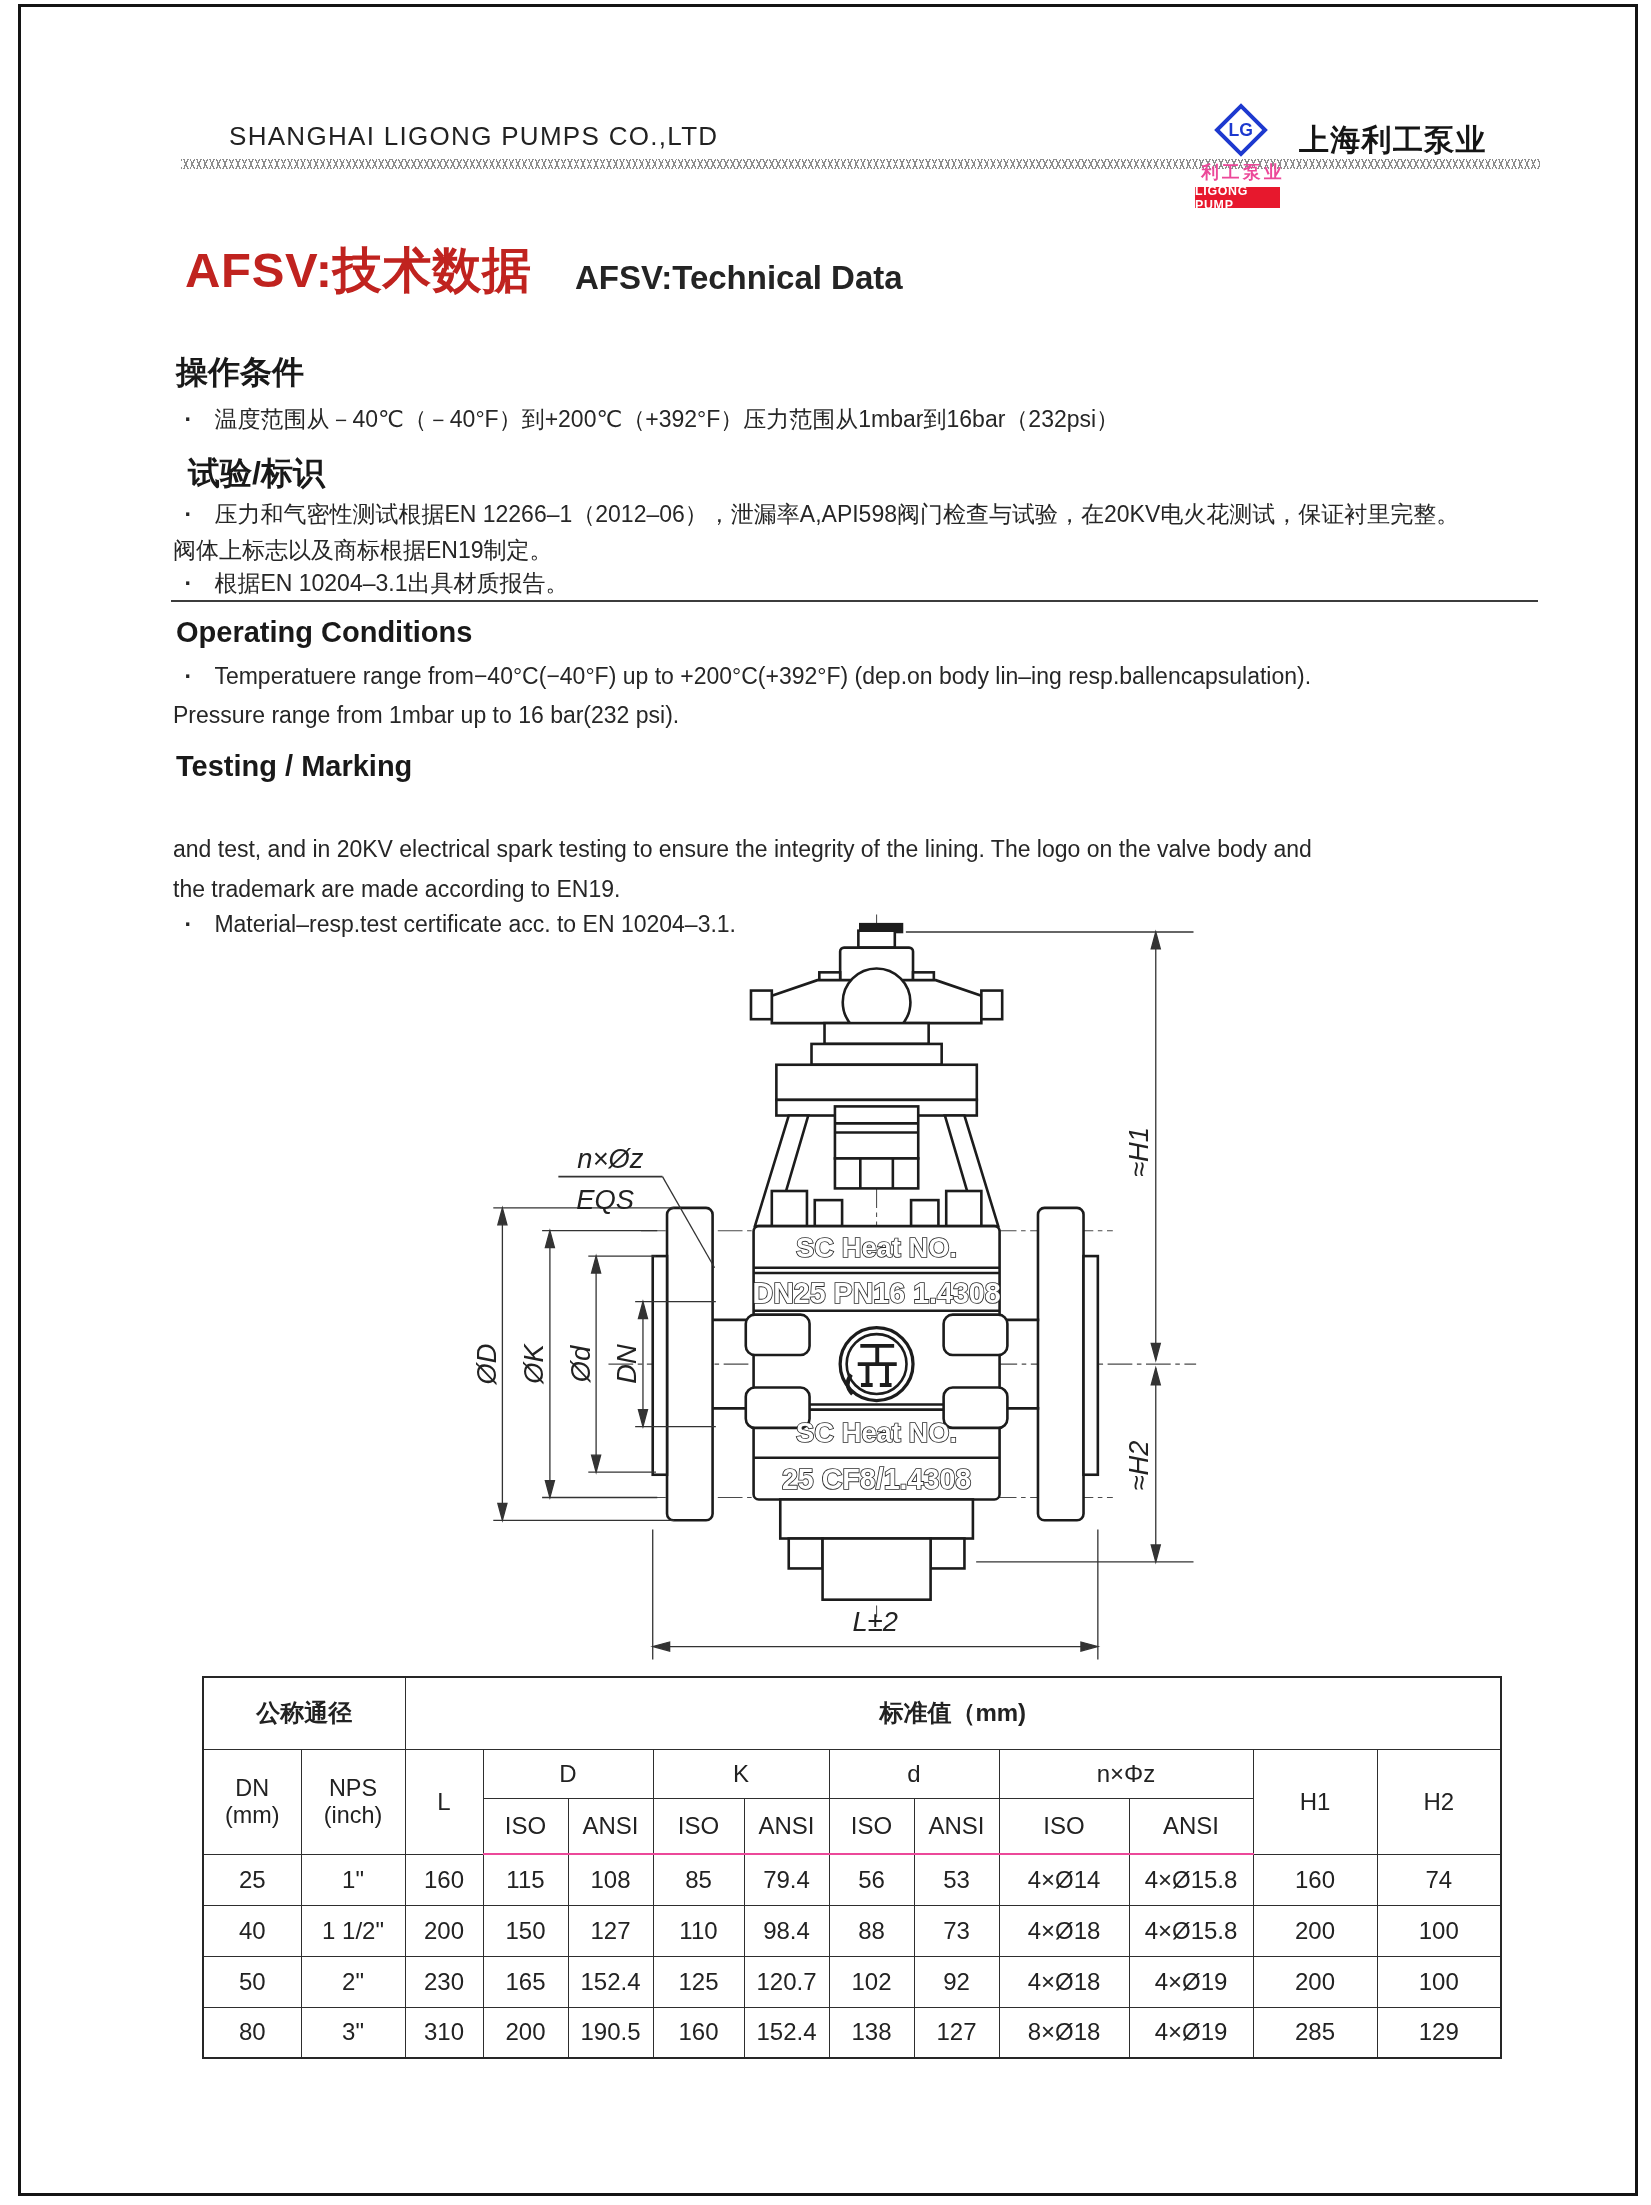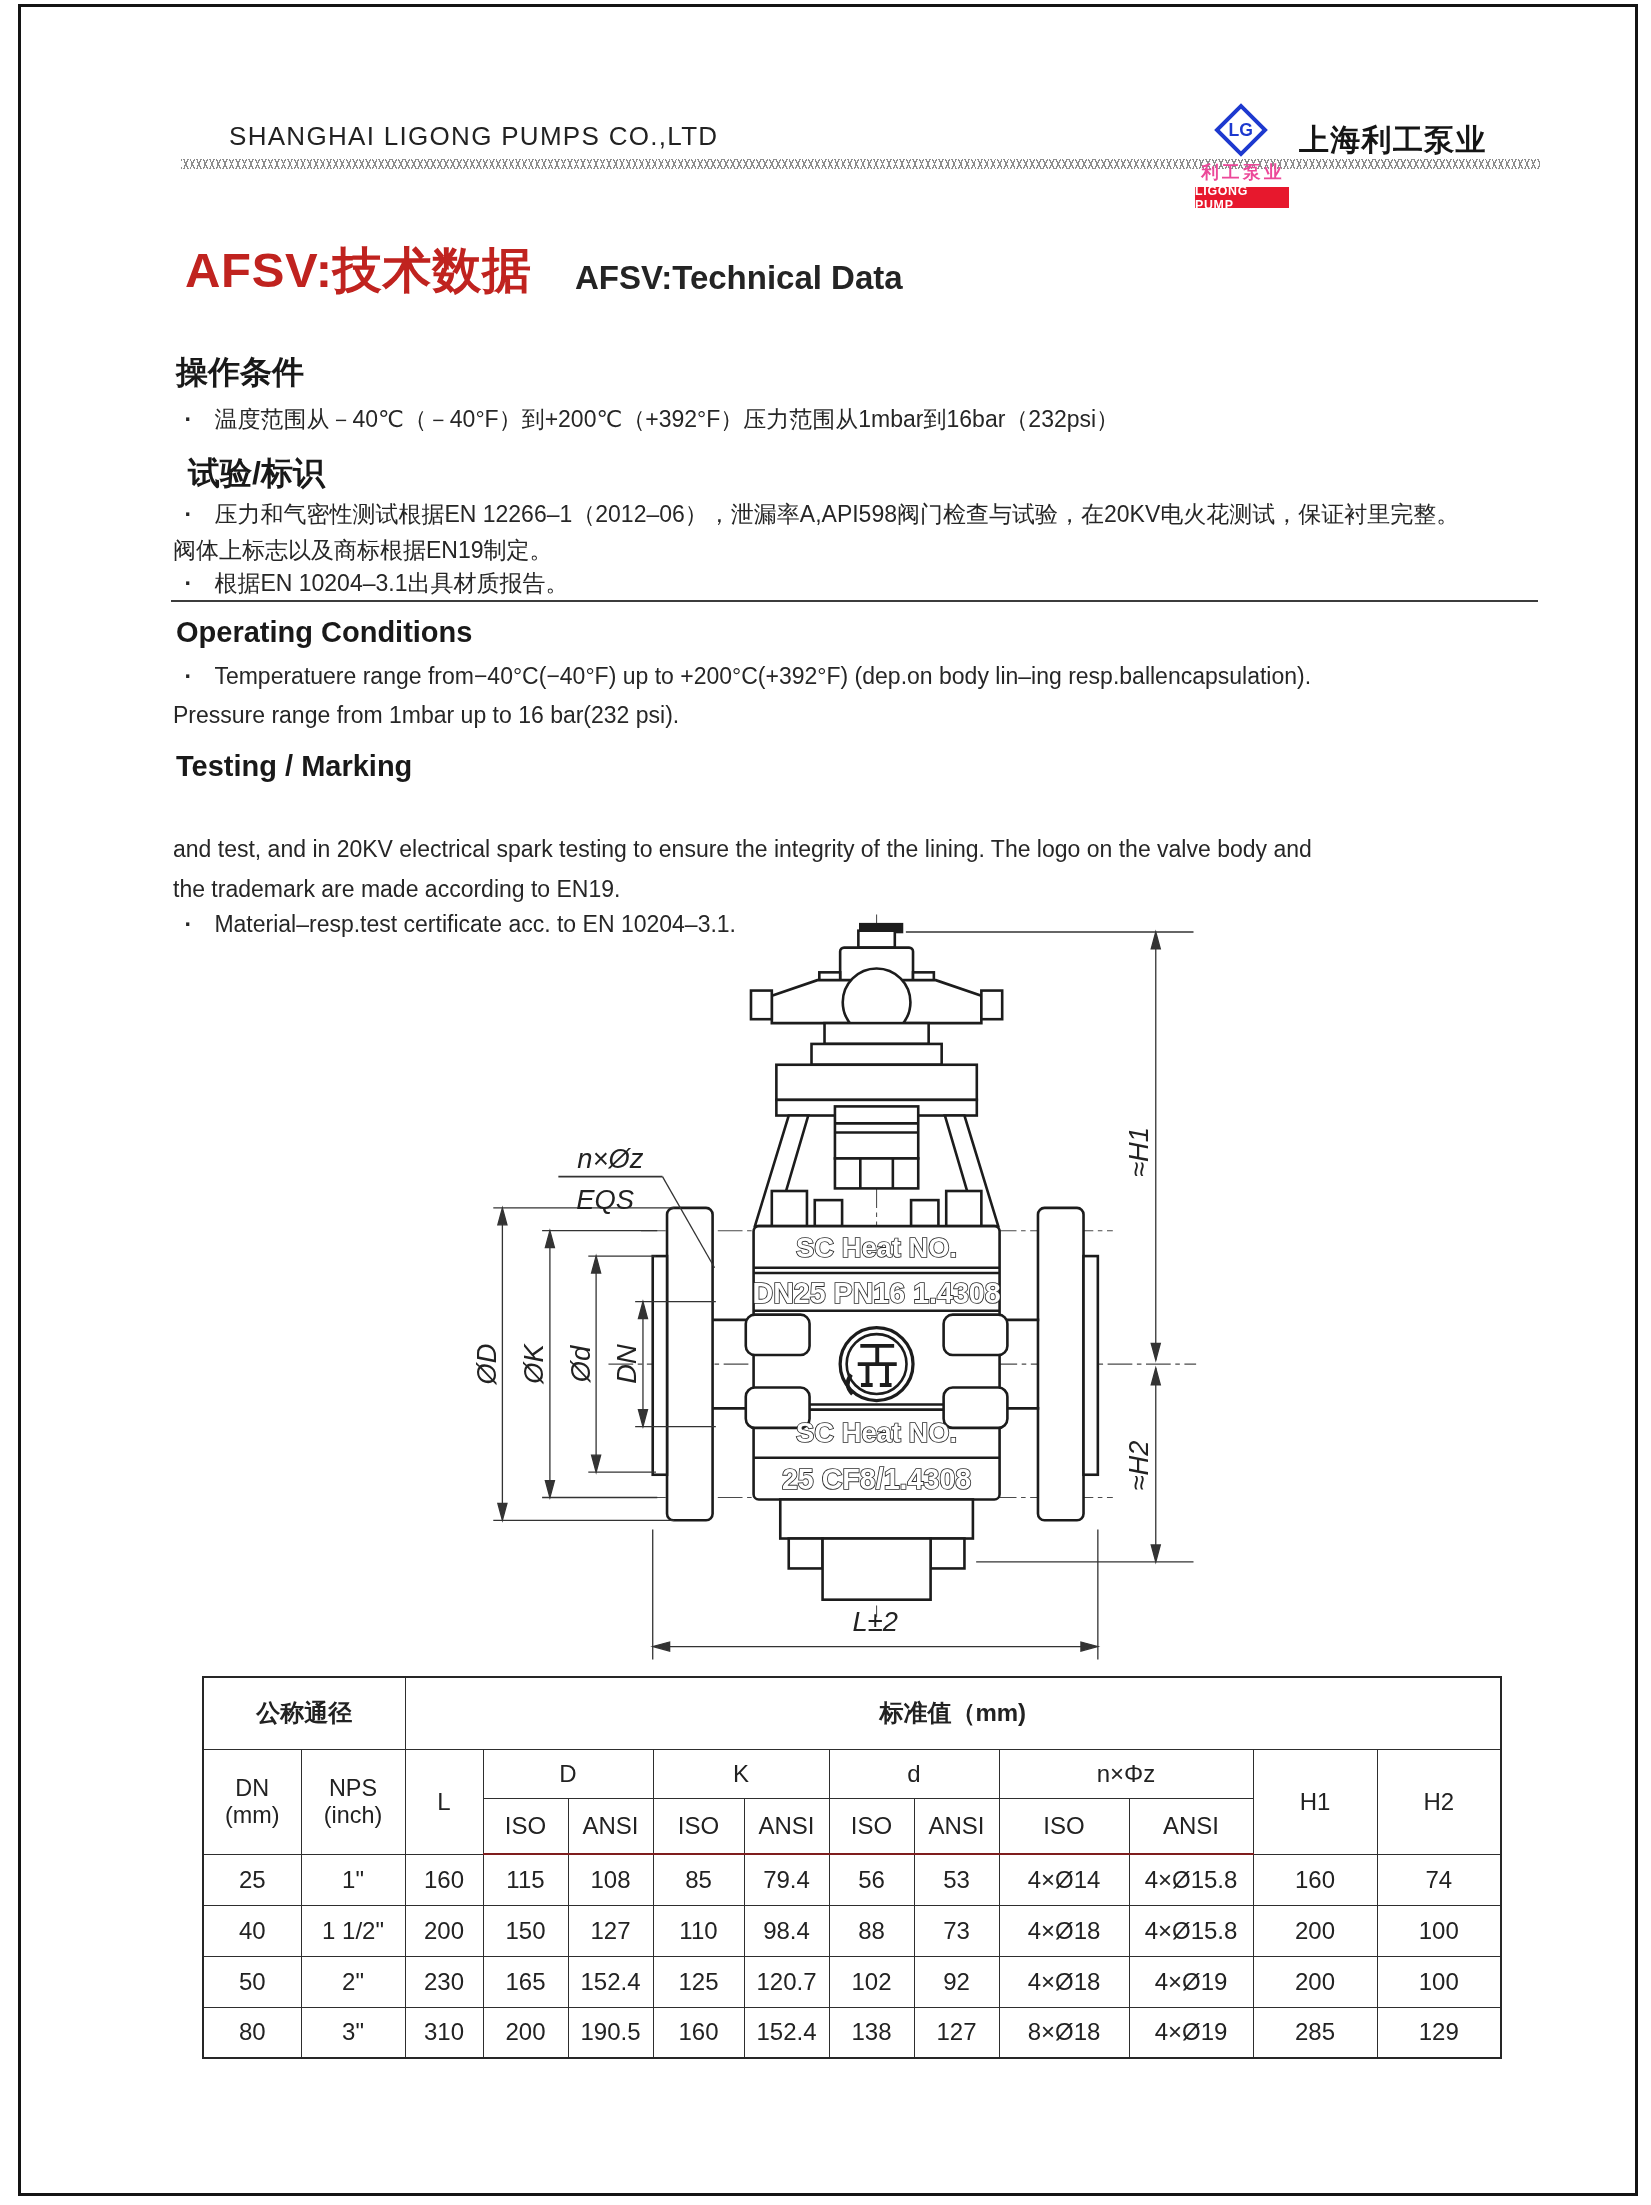--- a/index.html
+++ b/index.html
@@ -14,21 +14,21 @@
     background:
       repeating-linear-gradient(115deg,#7a7a7a 0 1.3px,transparent 1.3px 5.9px),
       repeating-linear-gradient(65deg,#7a7a7a 0 1.3px,transparent 1.3px 5.9px);
     opacity:.85;}
   .logo{left:1165px;top:98px;width:156px;height:115px;}
   .diamond{position:absolute;left:57px;top:13px;width:30px;height:30px;border:4.6px solid #1d39cf;
            background:#fff;transform:rotate(45deg);display:flex;align-items:center;justify-content:center;}
   .diamond span{transform:rotate(-45deg);font-size:17.6px;font-weight:700;color:#1d39cf;letter-spacing:0;}
   .logo-cn{position:absolute;left:0;top:62px;width:156px;text-align:center;font-size:17.6px;font-weight:700;
            color:#ec4899;letter-spacing:3.3px;}
-  .logo-banner{position:absolute;left:30px;top:89px;width:94px;height:21px;background:#e7182d;color:#fff;
+  .logo-banner{position:absolute;left:30px;top:89px;width:85px;height:21px;background:#e7182d;color:#fff;
            font-size:12.4px;font-weight:700;display:flex;align-items:center;justify-content:center;letter-spacing:0.7px;}
   .brand-cn{left:1299px;top:120px;font-size:30px;font-weight:600;letter-spacing:1.3px;color:#151515;}
 
   
   .title-cn{left:185px;top:238px;font-size:49px;font-weight:700;color:#c0231f;letter-spacing:0.7px;}
   .title-en{left:575px;top:259px;font-size:33px;font-weight:700;color:#242424;}
 
   
   .h-cn{font-size:32px;font-weight:700;color:#191919;}
   .h-en{font-size:29px;font-weight:700;color:#191919;letter-spacing:0;}
@@ -36,21 +36,21 @@
   .bullet{display:inline-block;width:30px;padding-left:10.4px;font-weight:700;}
   .sep{left:171px;top:600px;width:1367px;height:2px;background:#3c3c3c;}
 
   
   .tbl-wrap{left:202px;top:1676px;}
   table.spec{border-collapse:collapse;table-layout:fixed;width:1295px;border:2.6px solid #262626;}
   table.spec td{border:1.3px solid #2e2e2e;text-align:center;vertical-align:middle;
                 font-size:24px;color:#222;padding:0;line-height:1.15;}
   td.th1{font-size:29px;font-weight:700;}
   tr.r1{height:72px;} tr.r2{height:49px;} tr.r3{height:56px;} tr.dr{height:51px;padding-left:18px;}
-  tr.r3 td{border-bottom:2px solid #7f1d1d;}
+  tr.r3 td{border-bottom:2px solid #ec4899;}
   .cell2l div{font-size:23.4px;}
   svg text{font-family:"Liberation Sans","DejaVu Sans",sans-serif;}
 </style>
 </head>
 <body>
 
 <div class="page">
   <div class="page-frame"></div>
 
   <div class="abs company">SHANGHAI LIGONG PUMPS CO.,LTD</div>

